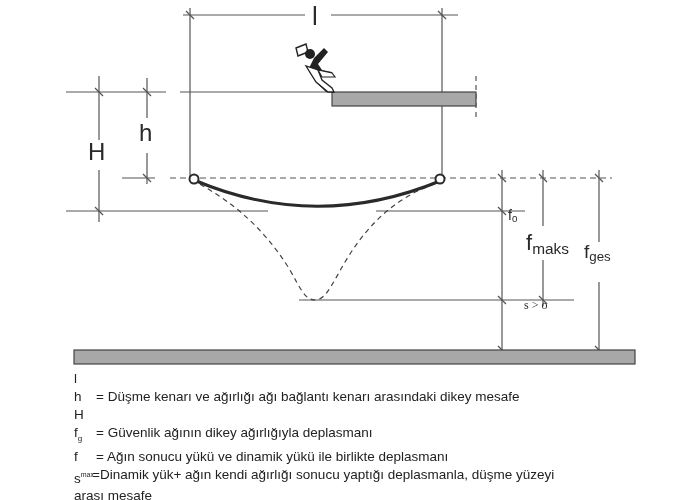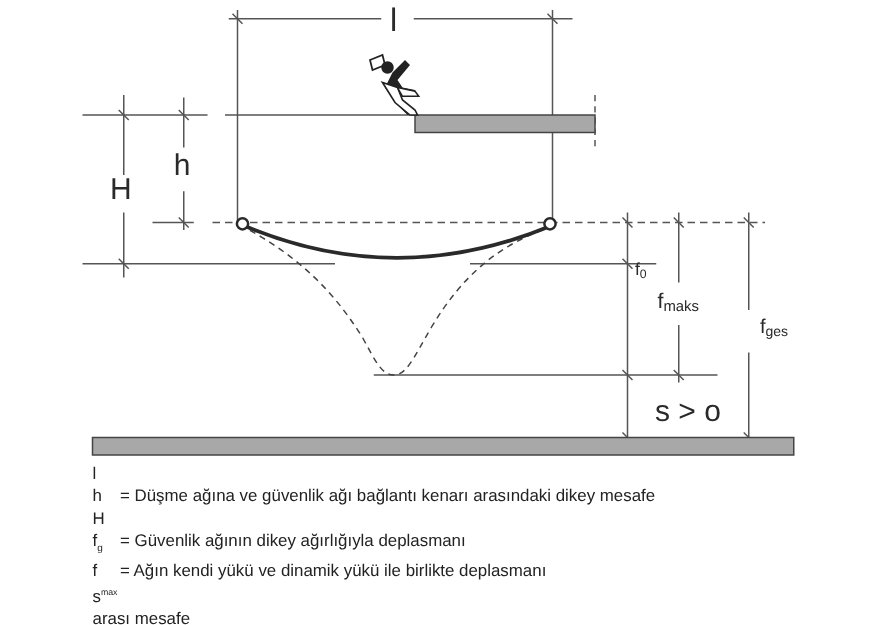--- a/index.html
+++ b/index.html
@@ -83,43 +83,44 @@
       <path d="M22 18 L32 8 L36 12 L26 24 L30 30 L40 32 L42 37 L28 36 L30 42 L38 50 L34 52 L24 42 L16 30 Z" fill="#222"></path>
       <path d="M14 26 L24 42 L36 52 L42 52 L40 48 L30 40 L26 30 Z" fill="#fff" stroke="#222" stroke-width="1.3"></path>
       <path d="M26 30 L40 33 L43 37 L30 37 Z" fill="#fff" stroke="#222" stroke-width="1.2"></path>
     </g>
   </svg>
 
   <div class="lbl" style="left:308px; top:3px; font-size:26px; padding:0 4px;">l</div>
   <div class="lbl" style="left:88px; top:140px; font-size:24px;">H</div>
   <div class="lbl" style="left:139px; top:121px; font-size:24px;">h</div>
   <div class="lbl" style="left:508px; top:186px; font-size:14px; background:transparent;margin-top:22px;"><span>f</span><sub>0</sub></div>
-  <div class="lbl" style="left:526px; top:232px; font-size:17px;"><span>f</span><sub>maks</sub></div>
-  <div class="lbl" style="left:584px; top:254px; font-size:16px;margin-left:24px;"><span>f</span><sub>ges</sub></div>
-  <div class="lbl" style="left:524px; top:318px; font-size:24px; background:transparent;">s &gt; o</div>
+  <div class="lbl" style="left:526px; top:232px; font-size:22px;"><span>f</span><sub>maks</sub></div>
+  <div class="lbl" style="left:584px; top:242px; font-size:19px;"><span>f</span><sub>ges</sub></div>
+  <div class="lbl" style="left:524px; top:299px; font-size:12px; background:transparent;font-family:Liberation Serif, serif;">s &gt; o</div>
 </div>
 
 <div id="legend">
   <div class="legend-row">
     <span class="sym"><span>l</span></span>
   </div>
   <div class="legend-row">
     <span class="sym"><span>h</span></span>
-    <span>= Düşme ağına ve güvenlik ağı bağlantı kenarı arasındaki dikey mesafe</span>
+    <span>= Düşme kenarı ve ağırlığı ağı bağlantı kenarı arasındaki dikey mesafe</span>
   </div>
   <div class="legend-row">
     <span class="sym"><span>H</span></span>
   </div>
   <div class="legend-row">
     <span class="sym"><span>f</span><sub>g</sub></span>
     <span>= Güvenlik ağının dikey ağırlığıyla deplasmanı</span>
   </div>
   <div class="legend-row">
     <span class="sym"><span>f</span></span>
-    <span>= Ağın kendi yükü ve dinamik yükü ile birlikte deplasmanı</span>
+    <span>= Ağın sonucu yükü ve dinamik yükü ile birlikte deplasmanı</span>
   </div>
   <div class="legend-row">
     <span class="sym" style="width:18px;"><span>s</span><sup>max</sup></span>
+    <span>=Dinamik yük+ ağın kendi ağırlığı sonucu yaptığı deplasmanla, düşme yüzeyi</span>
   </div>
   <div class="legend-row">
     <span>arası mesafe</span>
   </div>
 </div>
 
 </body></html>

